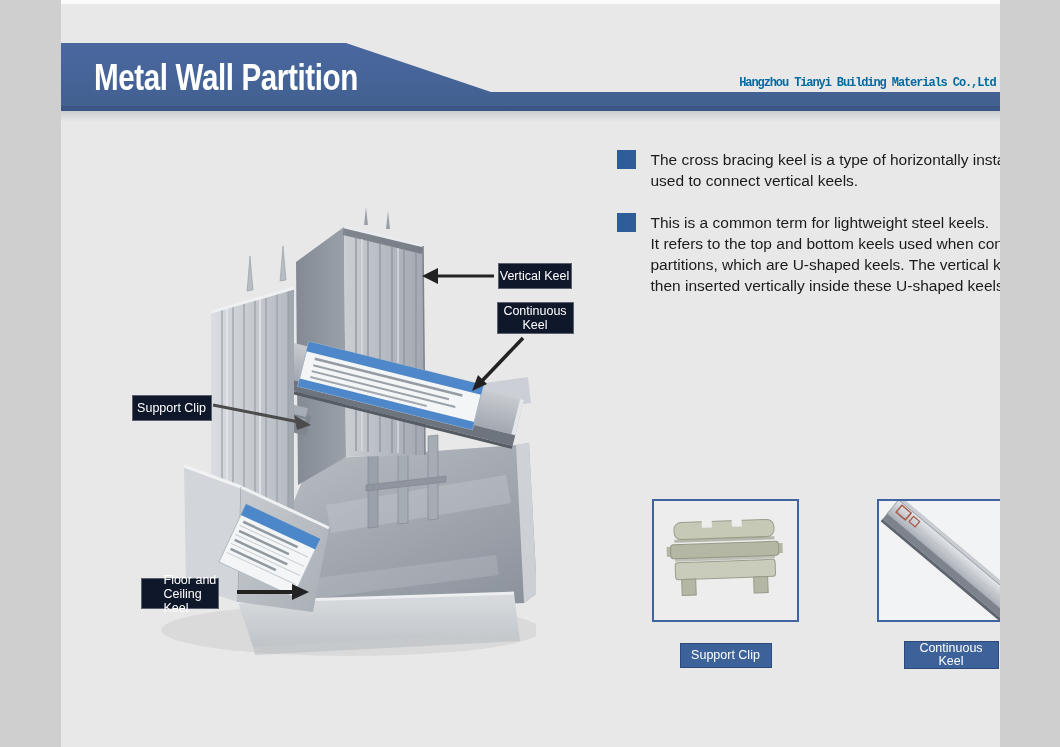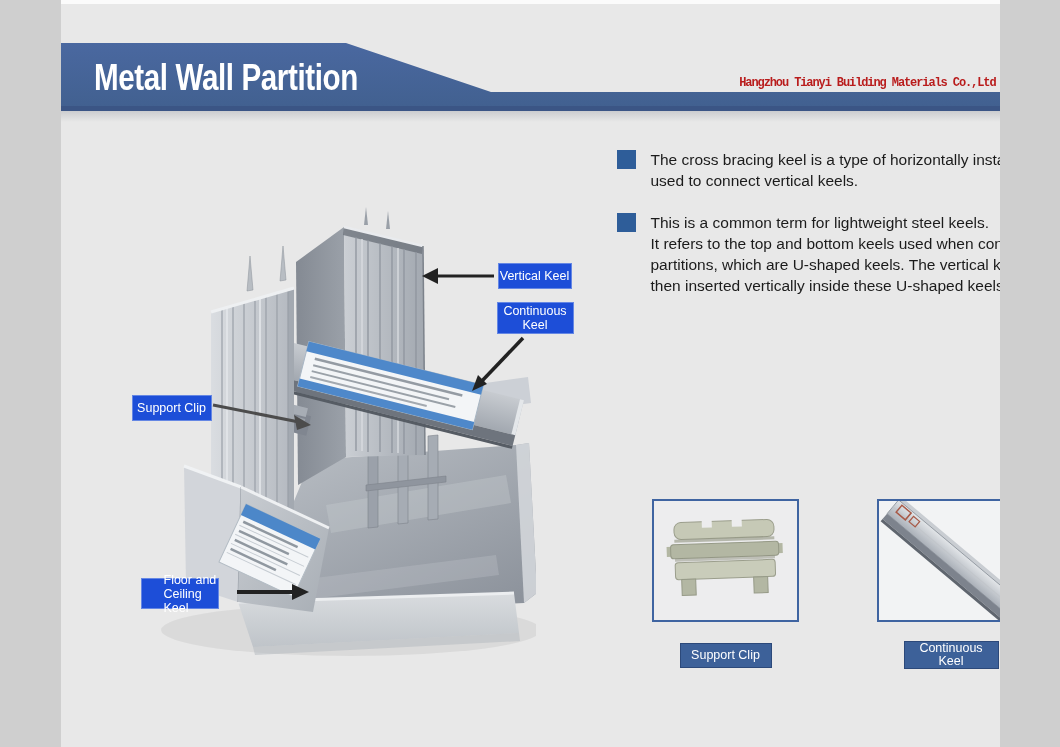--- a/index.html
+++ b/index.html
@@ -15,26 +15,26 @@
   .banner-shadow { position:absolute; left:0; top:111px; width:1060px; height:11px;
     background:linear-gradient(rgba(100,106,118,0.22), rgba(100,106,118,0)); }
   .page-title {
     position:absolute; left:33px; top:55px; height:46px; line-height:46px;
     color:#ffffff; font-size:37px; font-weight:bold; letter-spacing:-0.5px;
     transform:scaleX(0.8); transform-origin:left center; white-space:nowrap;
   }
   .company-name {
     position:absolute; right:4px; top:76px;
     font-family:"Liberation Mono","DejaVu Sans Mono",monospace;
-    font-size:12px; font-weight:bold; letter-spacing:-1.1px; color:#b91c1c; white-space:nowrap;
+    font-size:12px; font-weight:bold; letter-spacing:-1.1px; color:#0369a1; white-space:nowrap;
   }
   .diagram-svg { position:absolute; left:55px; top:125px; width:420px; height:555px; }
 
   .callout {
-    position:absolute; background:#1d4ed8; color:#ffffff;
+    position:absolute; background:#0f172a; color:#ffffff;
     border:1px solid rgba(255,255,255,0.32);
     font-size:12.5px; line-height:14px; display:flex; align-items:center; justify-content:center;
     text-align:center; white-space:pre-line;
   }
   .callout.left-align { justify-content:flex-start; text-align:left; padding-left:22px; }
   #co-vertical { left:437px; top:263px; width:74px; height:26px; }
   #co-continuous { left:436px; top:302px; width:77px; height:32px; }
   #co-support { left:71px; top:395px; width:80px; height:26px; }
   #co-floor { left:80px; top:578px; width:78px; height:31px; }
 

